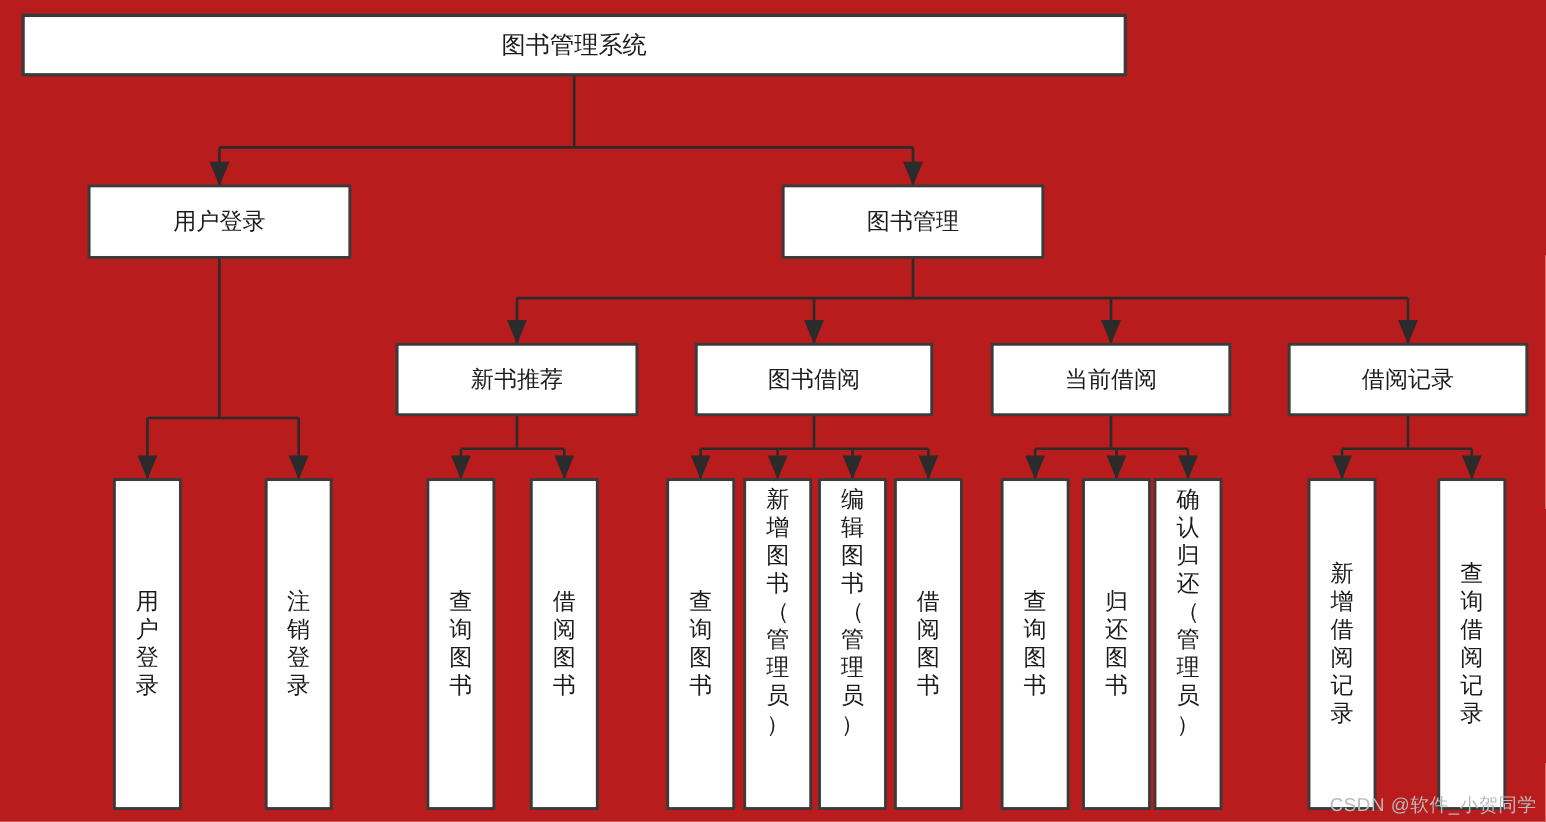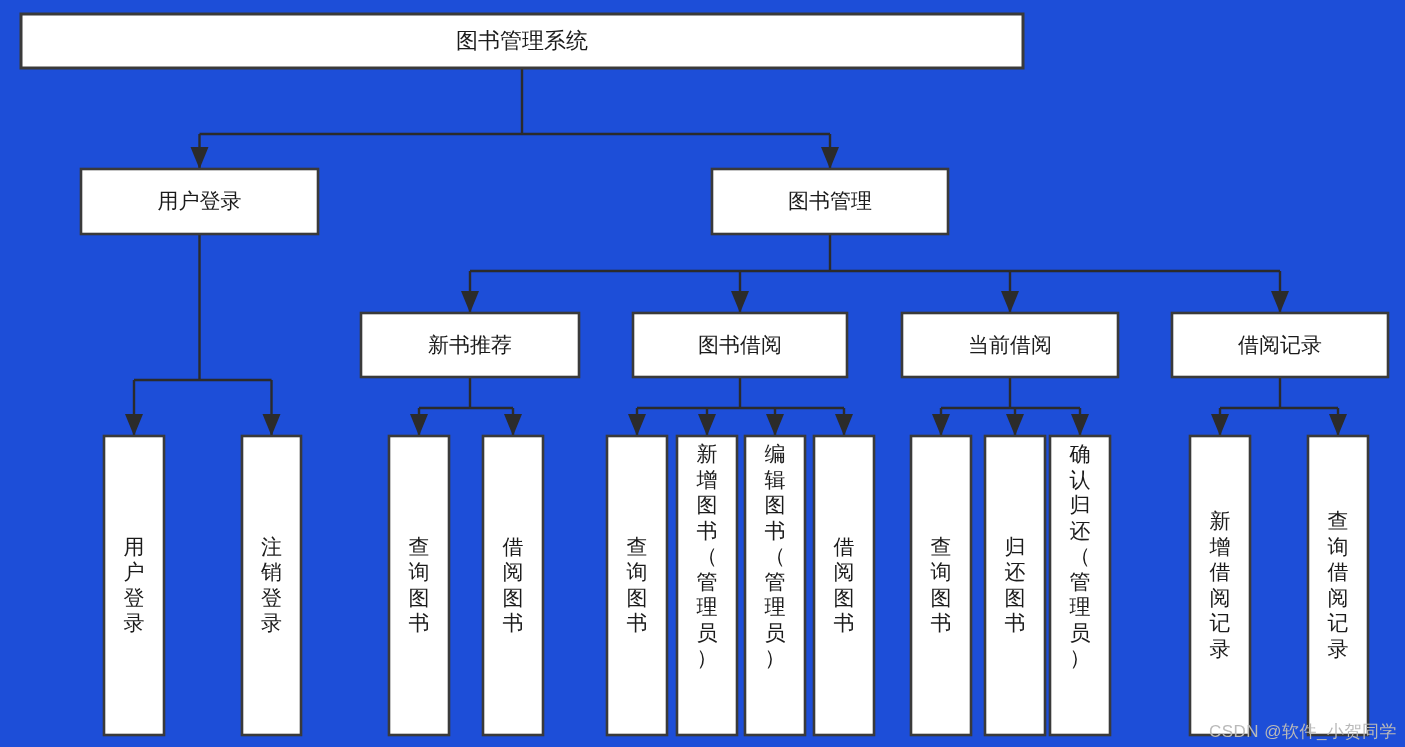--- a/index.html
+++ b/index.html
@@ -1,21 +1,21 @@
 <!DOCTYPE html>
 <html><head>
 <meta charset="utf-8">
 <style>
   html,body{margin:0;padding:0;background:#ffffff;}
   body{
     width:1405px;height:747px;
     font-family:"Liberation Sans","DejaVu Sans",sans-serif;
     overflow:hidden;
   }
-  #diagram-root{position:relative;width:1405px;height:747px;background:#1d4ed8;}
+  #diagram-root{position:relative;width:1405px;height:747px;background:#b91c1c;}
   svg#tree{position:absolute;left:0;top:0;width:1405px;height:747px;}
 
   .node-box{
     fill:#ffffff;
     stroke:#3a3a3a;
     stroke-width:2.6;
   }
   .node-box.root{stroke-width:3;}
   .node-label{
     font-family:"Liberation Sans","DejaVu Sans",sans-serif;

